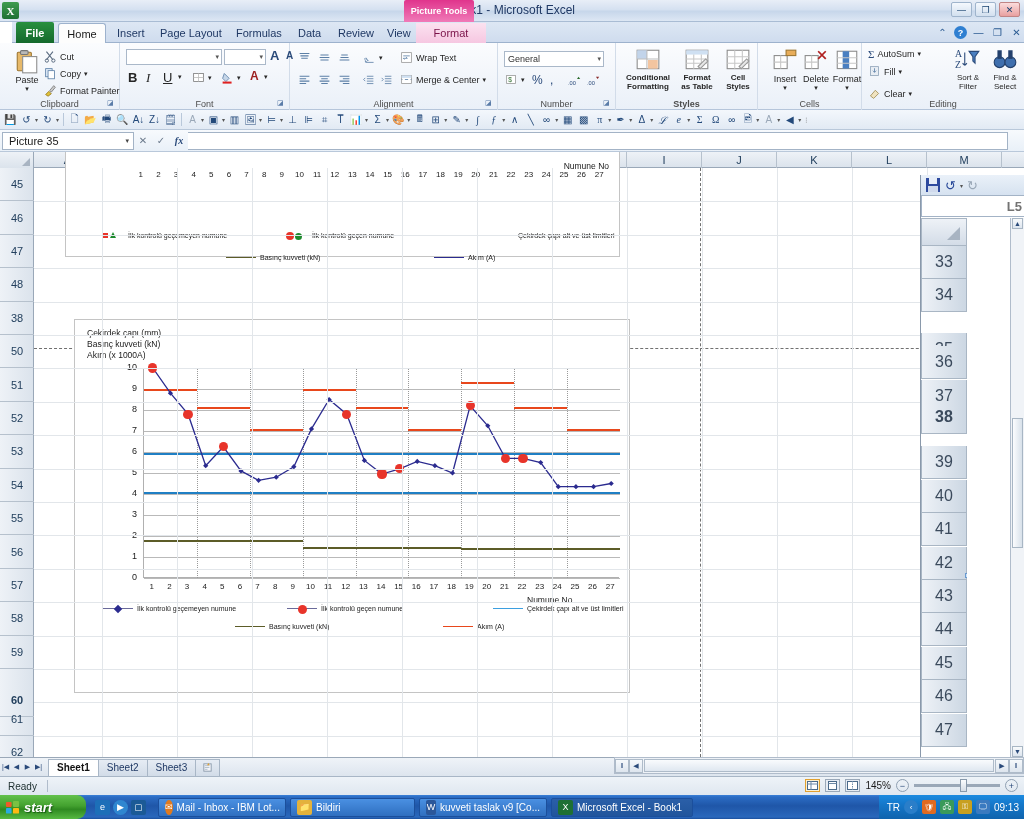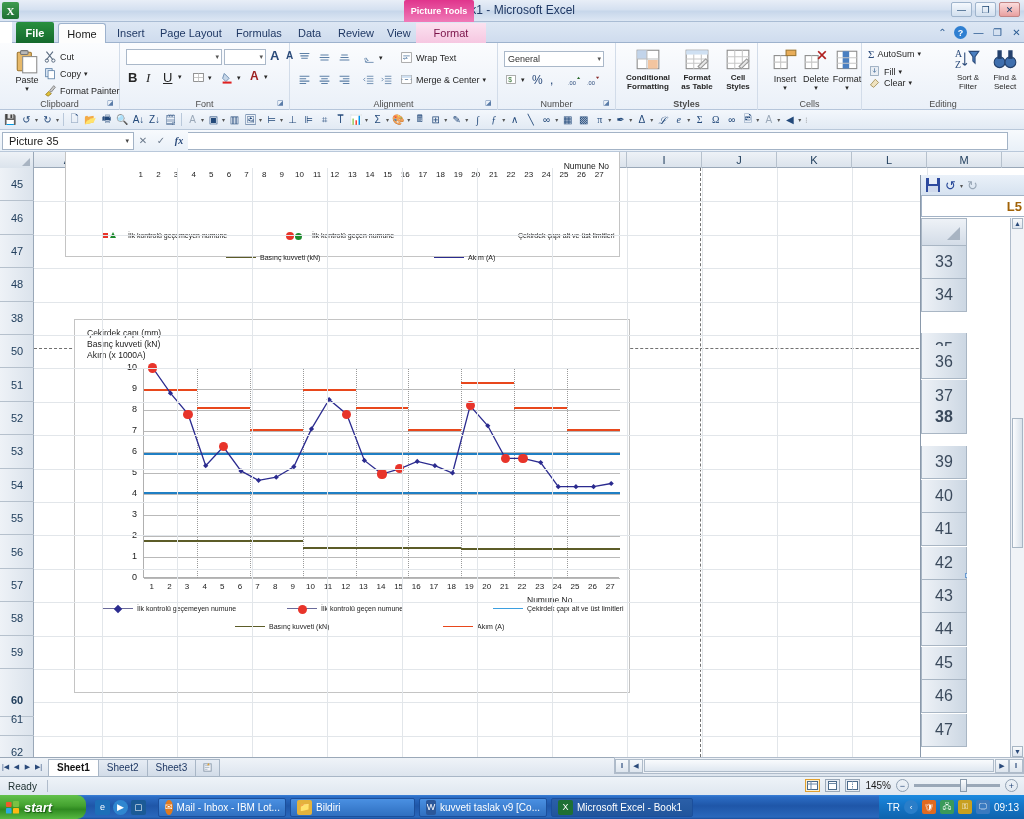--- a/index.html
+++ b/index.html
@@ -213,21 +213,21 @@
          color:#fff; font-size:10px;}
   .tricon{ width:14px;height:14px;border-radius:2px; display:flex;align-items:center;justify-content:center; font-size:8px;}
 
   
   #overlay{ position:absolute; left:920px; top:175px; width:104px; height:582px; overflow:hidden;
             border-left:1px solid #8a99ab; background:#fff;}
   #ov-qat{ position:absolute; left:0; top:0; width:104px; height:20px;
            background:linear-gradient(180deg,#eaf1f9,#d6e2f0); display:flex; align-items:center; gap:4px; padding-left:4px;}
   #ov-name{ position:absolute; left:0; top:20px; width:104px; height:22px; background:#fff;
             border:1px solid #a3b3c6; display:flex;align-items:center;justify-content:flex-end;
-            padding-right:2px; font-size:13px; color:#a16207; font-weight:bold;}
+            padding-right:2px; font-size:13px; color:#737373; font-weight:bold;}
   #ov-corner{ position:absolute; left:0; top:43px; width:46px; height:28px;
               background:linear-gradient(180deg,#eef2f7,#d3dce7); border:1px solid #a9b6c4;}
   #ov-corner::after{ content:""; position:absolute; right:6px; bottom:5px;
               border-left:13px solid transparent; border-bottom:13px solid #a8b4c2;}
   .ovrh{ position:absolute; left:0; width:46px; height:33px;
          background:linear-gradient(90deg,#eef2f7,#ccd7e3);
          border:1px solid #a9b6c4; border-top:none;
          display:flex;align-items:center;justify-content:center; font-size:16px; color:#3b4a5c;}
   #ov-cells{ position:absolute; left:46px; top:71px; width:44px; height:500px; background:#fff; border-right:1px solid #c8d2dc;}
   #ov-vscroll{ position:absolute; right:0; top:43px; width:14px; height:539px;
@@ -518,21 +518,21 @@
       <span style="font-size:7px;">▾</span>
     </div>
     <div class="ico-btn" style="left:6px;top:22px;">
       <svg class="mini-ico" viewBox="0 0 16 16">
         <rect x="3" y="2" width="10" height="11" fill="#e9eef4" stroke="#8fa3b8"></rect>
         <path d="M8 4v5m0 0l-2-2m2 2l2-2" stroke="#5b7fa6" fill="none"></path>
       </svg>
       <span>Fill</span>
       <span style="font-size:7px;">▾</span>
     </div>
-    <div class="ico-btn" style="left:6px;top:33px;">
+    <div class="ico-btn" style="left:6px;top:44px;">
       <svg class="mini-ico" viewBox="0 0 16 16">
         <path d="M3 11 L9 4 L13 8 L7 14 Z" fill="#f0e3c0" stroke="#9e8a50"></path>
       </svg>
       <span>Clear</span>
       <span style="font-size:7px;">▾</span>
     </div>
     <div class="big-btn" style="left:88px;top:4px;width:36px;">
       <svg class="big-ico" viewBox="0 0 24 24">
         <text x="0" y="9" font-size="9" fill="#2a4a7a" font-family="'Liberation Serif',serif">A</text>
         <text x="0" y="19" font-size="9" fill="#2a4a7a" font-family="'Liberation Serif',serif">Z</text>

